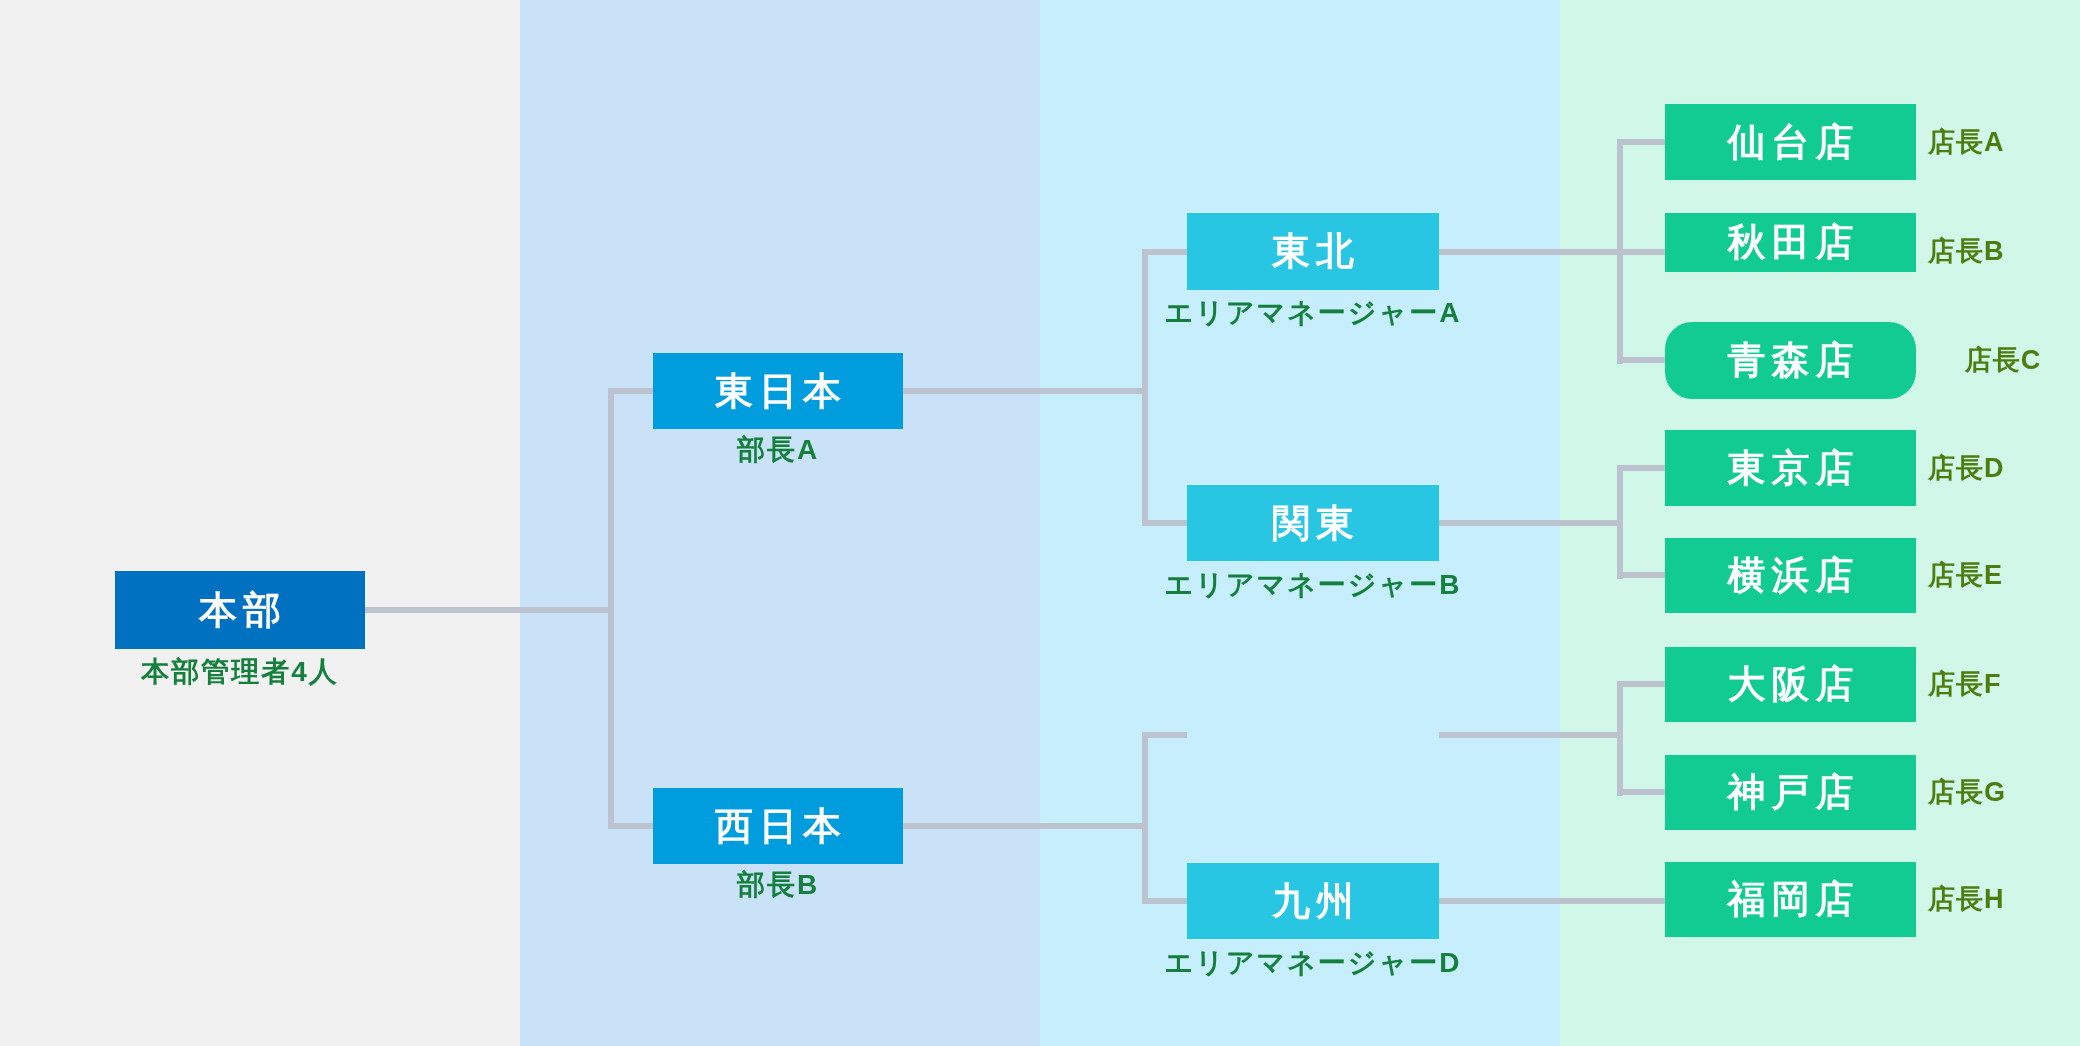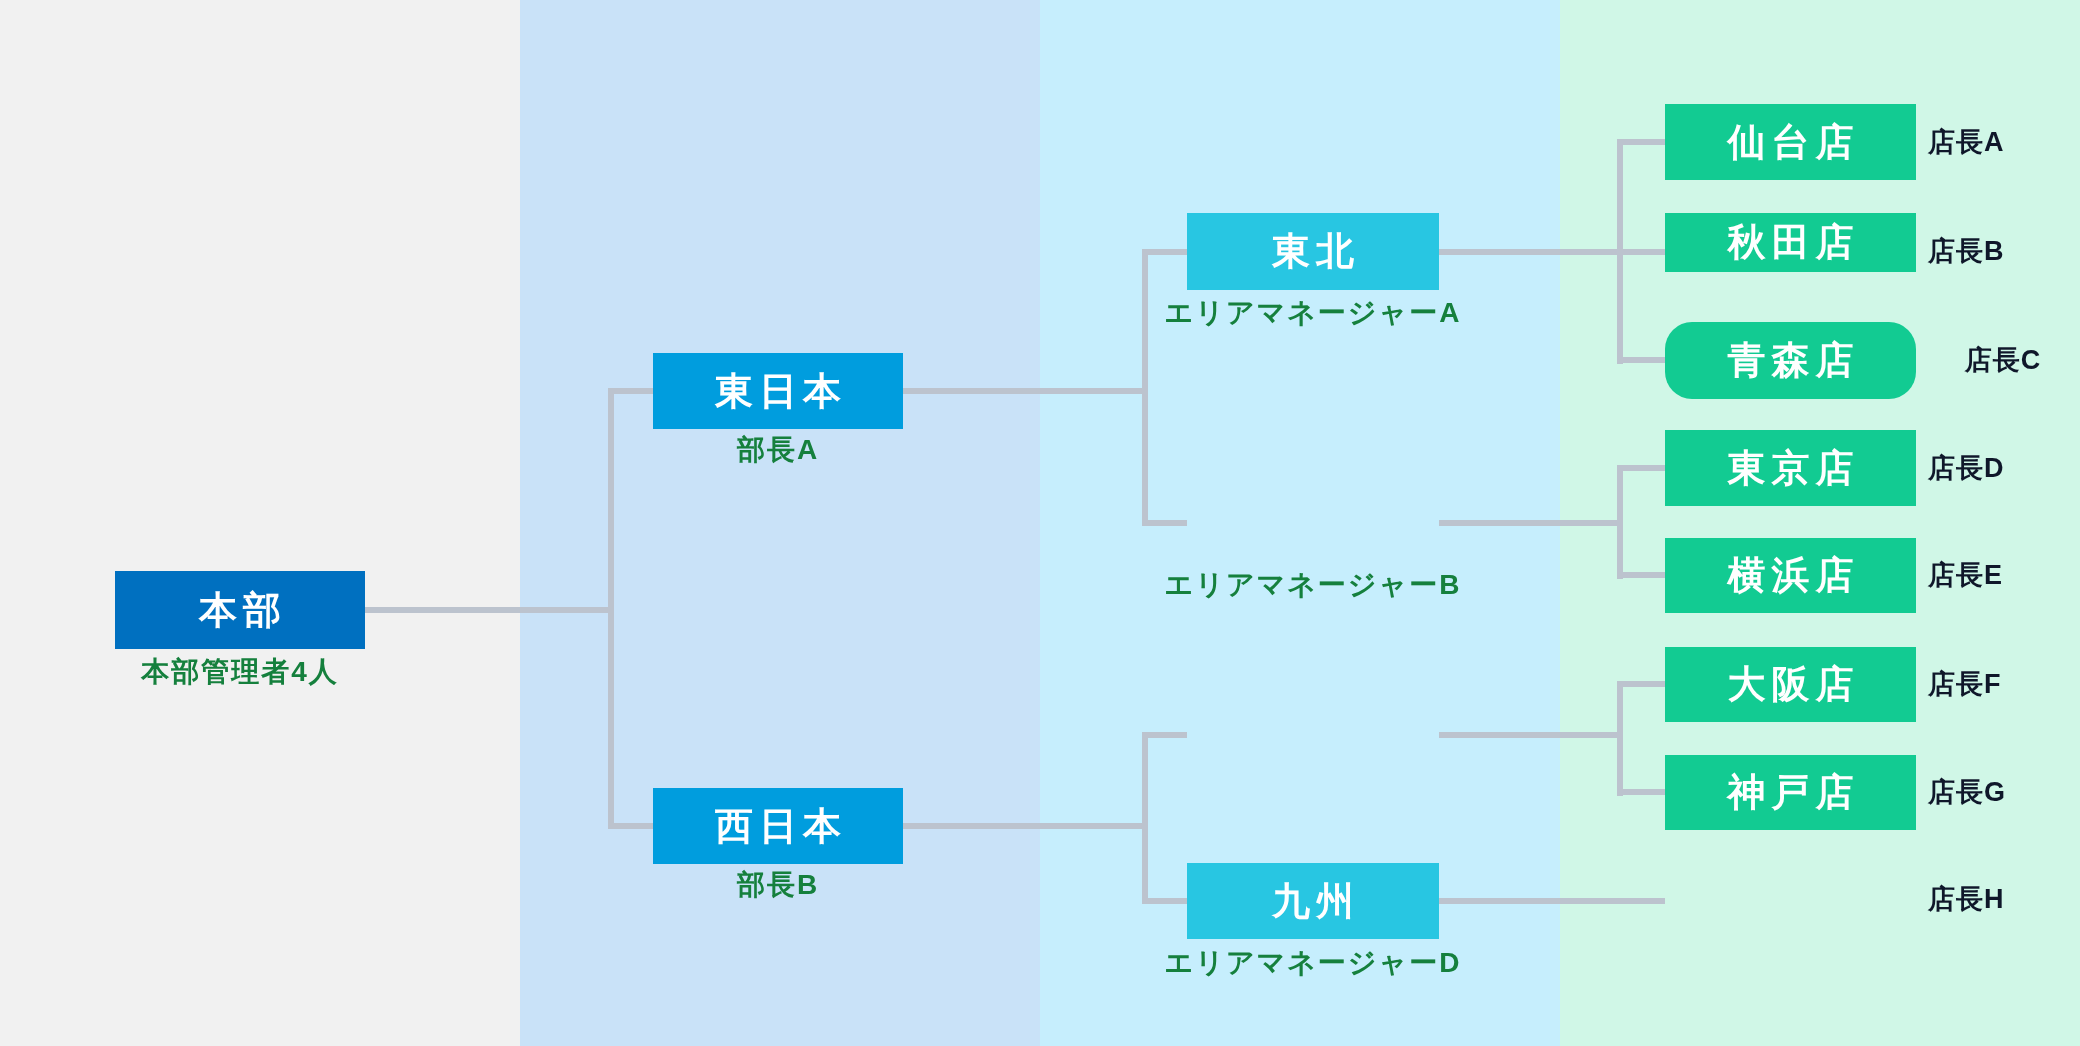--- a/index.html
+++ b/index.html
@@ -23,21 +23,21 @@
   .node-hq{background:var(--hq-box,#0070c0);}
   .node-region{background:var(--region-box,#009dde);}
   .node-area{background:var(--area-box,#28c6e2);}
   .node-store{background:var(--store-box,#12cb92);}
 
   .sublabel{
     position:absolute;text-align:center;color:#15803d;
     font-weight:bold;font-size:28px;letter-spacing:2px;line-height:34px;
   }
   .manager-label{
-    position:absolute;color:#0f172a;font-weight:bold;font-size:27px;
+    position:absolute;color:#4d7c0f;font-weight:bold;font-size:27px;
     letter-spacing:1px;line-height:34px;text-align:left;
   }
 </style>
 </head>
 <body>
 
 <div class="stage">
 
   <div class="band band-1"></div>
   <div class="band band-2"></div>
@@ -82,20 +82,21 @@
 
   <div class="node node-region" style="left:653px;top:353px;width:250px;height:76px;">東日本</div>
   <div class="sublabel" style="left:653px;top:433px;width:250px;">部長A</div>
 
   <div class="node node-region" style="left:653px;top:788px;width:250px;height:76px;">西日本</div>
   <div class="sublabel" style="left:653px;top:868px;width:250px;">部長B</div>
 
   <div class="node node-area" style="left:1187px;top:213px;width:252px;height:77px;">東北</div>
   <div class="sublabel" style="left:1113px;top:296px;width:400px;">エリアマネージャーA</div>
 
+  <div class="node node-area" style="left:1187px;top:485px;width:252px;height:76px;">関東</div>
   <div class="sublabel" style="left:1113px;top:568px;width:400px;">エリアマネージャーB</div>
 
 
   <div class="node node-area" style="left:1187px;top:863px;width:252px;height:76px;">九州</div>
   <div class="sublabel" style="left:1113px;top:946px;width:400px;">エリアマネージャーD</div>
 
   <div class="node node-store" style="left:1665px;top:104px;width:251px;height:76px;">仙台店</div>
   <div class="manager-label" style="left:1928px;top:125px;width:150px;">店長A</div>
 
   <div class="node node-store" style="left:1665px;top:213px;width:251px;height:59px;">秋田店</div>
@@ -109,15 +110,16 @@
 
   <div class="node node-store" style="left:1665px;top:538px;width:251px;height:75px;">横浜店</div>
   <div class="manager-label" style="left:1928px;top:558px;width:150px;">店長E</div>
 
   <div class="node node-store" style="left:1665px;top:647px;width:251px;height:75px;">大阪店</div>
   <div class="manager-label" style="left:1928px;top:667px;width:150px;">店長F</div>
 
   <div class="node node-store" style="left:1665px;top:755px;width:251px;height:75px;">神戸店</div>
   <div class="manager-label" style="left:1928px;top:775px;width:150px;">店長G</div>
 
+  <div class="node node-store" style="left:1665px;top:862px;width:251px;height:75px;">福岡店</div>
   <div class="manager-label" style="left:1928px;top:882px;width:150px;">店長H</div>
 
 </div>
 
 </body></html>

